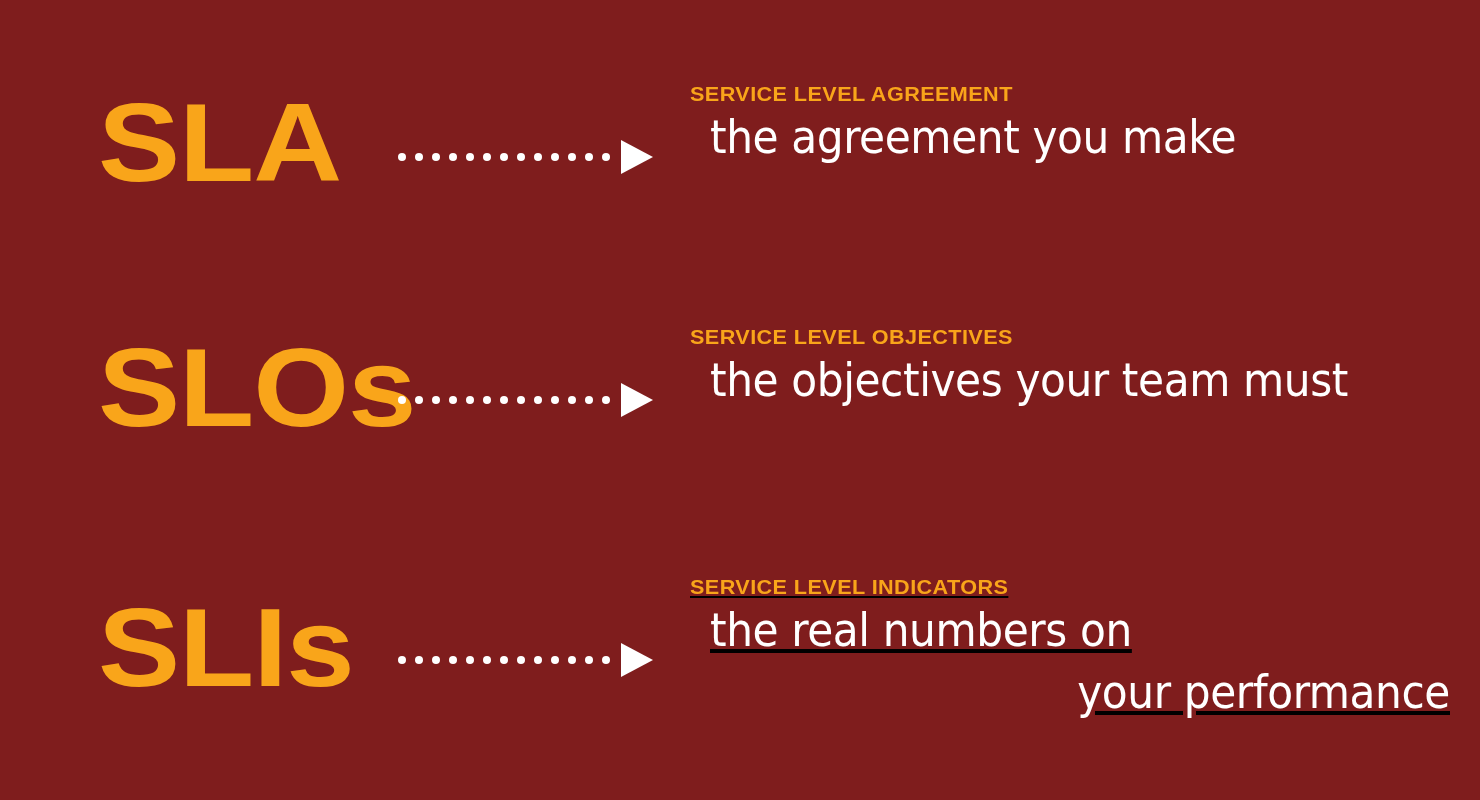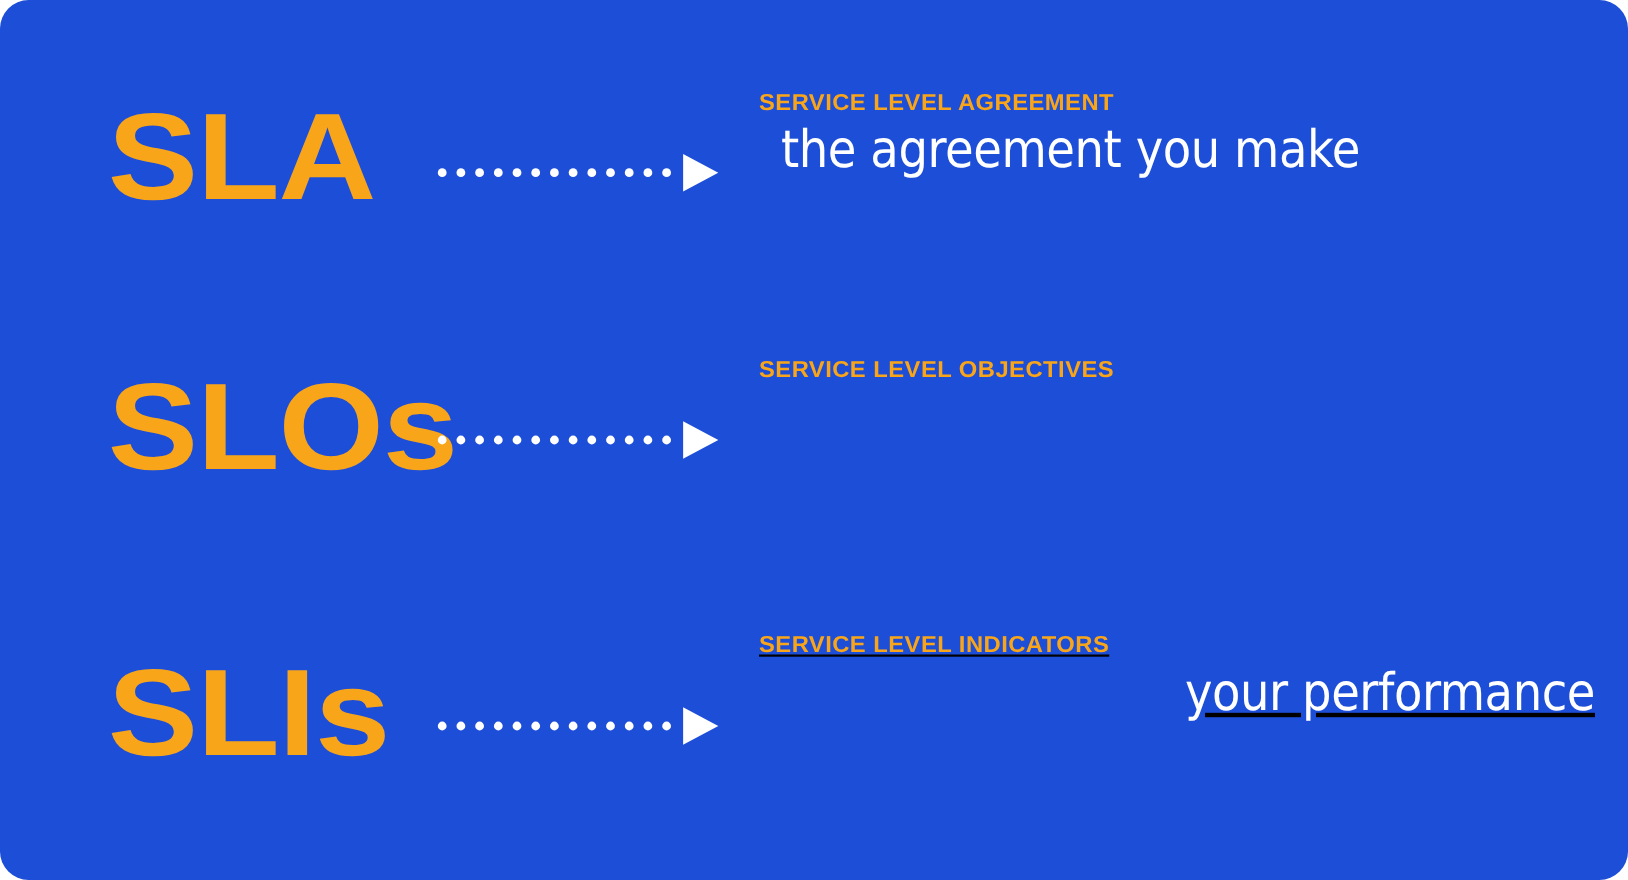--- a/index.html
+++ b/index.html
@@ -119,21 +119,21 @@
   .row-2 .textblock { top: 325px; }
 
   .row-3 { top: 0; }
   .row-3 .acronym   { top: 592px; }
   .row-3 .connector { top: 660px; }
   .row-3 .textblock { top: 575px; text-decoration: underline; }
 </style>
 </head>
 <body>
 
-<div id="board" style="background: #1d4ed8; border-radius: 26px;">
+<div id="board" style="background: #7f1d1d;">
 
   <div class="row row-1">
 
     <div class="acronym" style="color: rgb(249, 165, 26);">SLA</div>
 
     <div class="connector">
       <div class="dots">
         <span class="dot" style="background: rgb(255, 255, 255);"></span>
         <span class="dot" style="background: rgb(255, 255, 255);"></span>
         <span class="dot" style="background: rgb(255, 255, 255);"></span>
@@ -175,20 +175,21 @@
         <span class="dot" style="background: rgb(255, 255, 255);"></span>
         <span class="dot" style="background: rgb(255, 255, 255);"></span>
         <span class="dot" style="background: rgb(255, 255, 255);"></span>
         <span class="dot" style="background: rgb(255, 255, 255);"></span>
       </div>
       <div class="arrowhead" style="border-left-color: rgb(255, 255, 255);"></div>
     </div>
 
     <div class="textblock">
       <div class="eyebrow" style="color: rgb(249, 165, 26);">SERVICE LEVEL OBJECTIVES</div>
+      <div class="body-line" style="color: rgb(255, 255, 255);">the objectives your team must</div>
     </div>
   </div>
 
   <div class="row row-3">
 
     <div class="acronym" style="color: rgb(249, 165, 26);">SLIs</div>
 
     <div class="connector">
       <div class="dots">
         <span class="dot" style="background: rgb(255, 255, 255);"></span>
@@ -203,17 +204,18 @@
         <span class="dot" style="background: rgb(255, 255, 255);"></span>
         <span class="dot" style="background: rgb(255, 255, 255);"></span>
         <span class="dot" style="background: rgb(255, 255, 255);"></span>
         <span class="dot" style="background: rgb(255, 255, 255);"></span>
       </div>
       <div class="arrowhead" style="border-left-color: rgb(255, 255, 255);"></div>
     </div>
 
     <div class="textblock">
       <div class="eyebrow" style="color: rgb(249, 165, 26);">SERVICE LEVEL INDICATORS</div>
+      <div class="body-line" style="color: rgb(255, 255, 255);">the real numbers on</div>
       <div class="body-line" style="color: rgb(255, 255, 255); text-align: right;">your performance</div>
     </div>
   </div>
 
 </div>
 
 </body></html>

